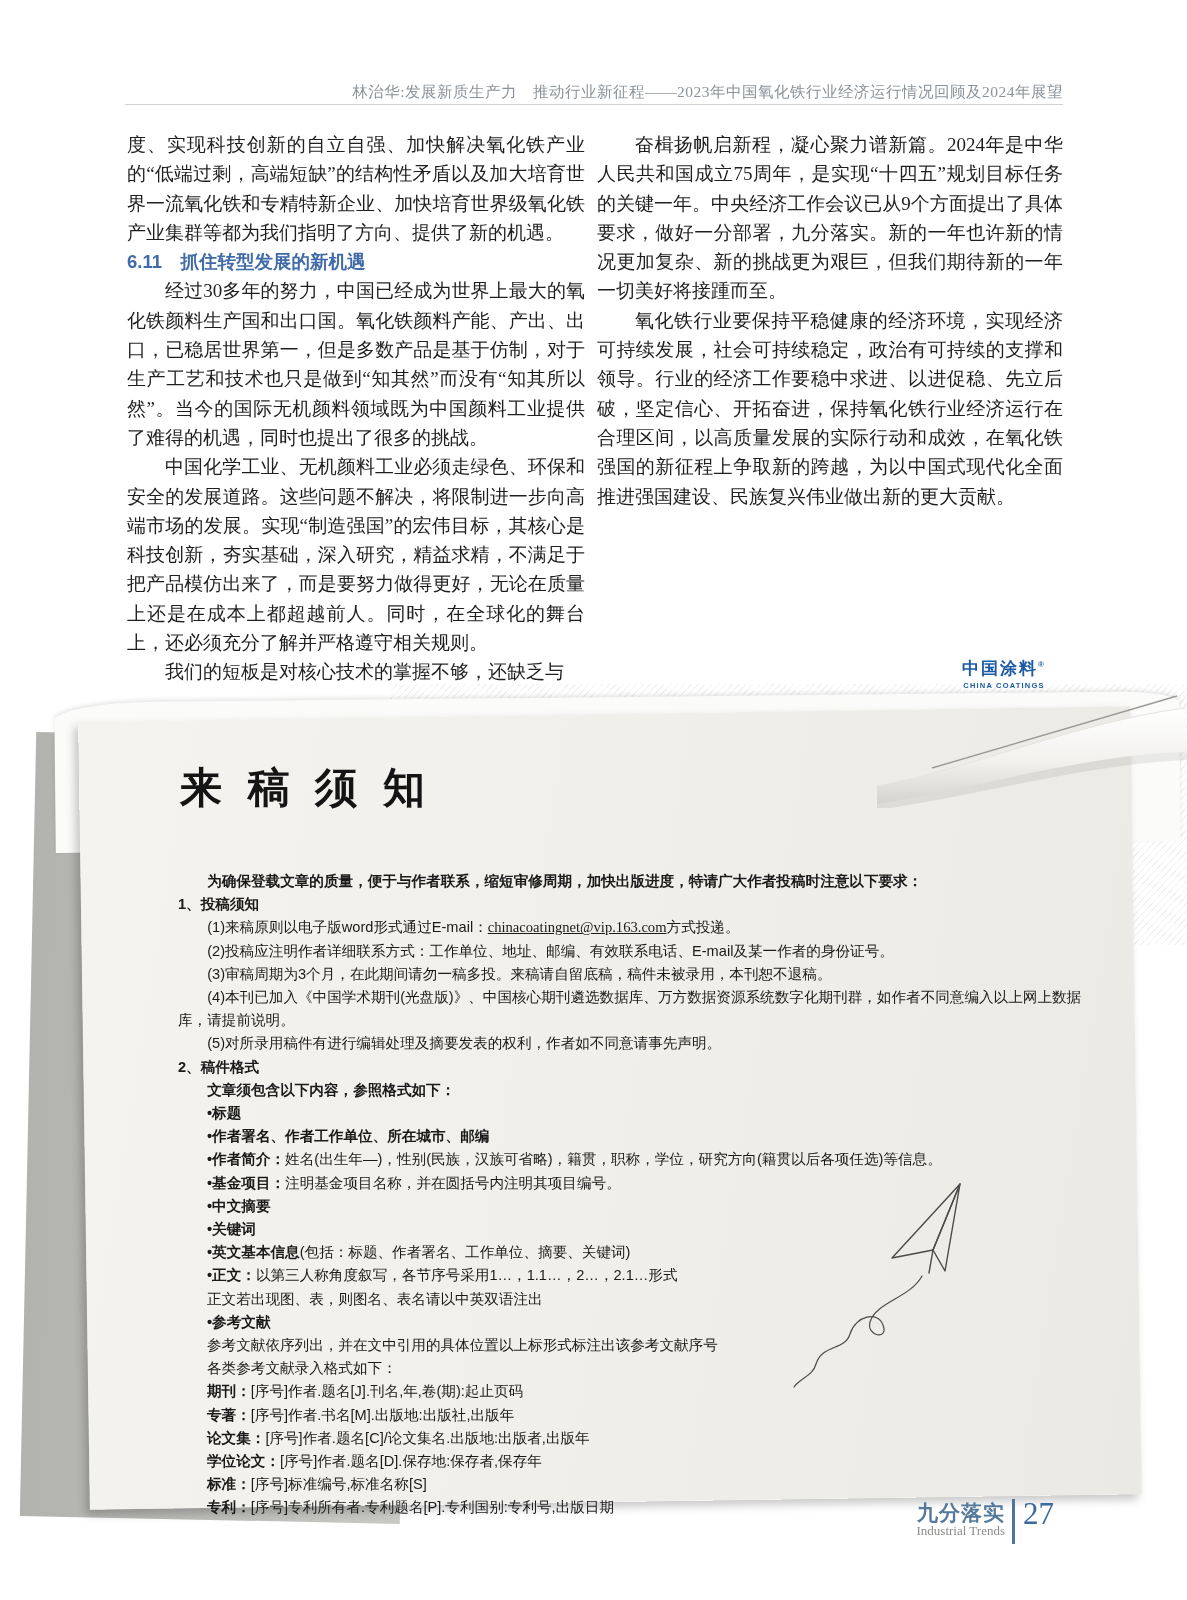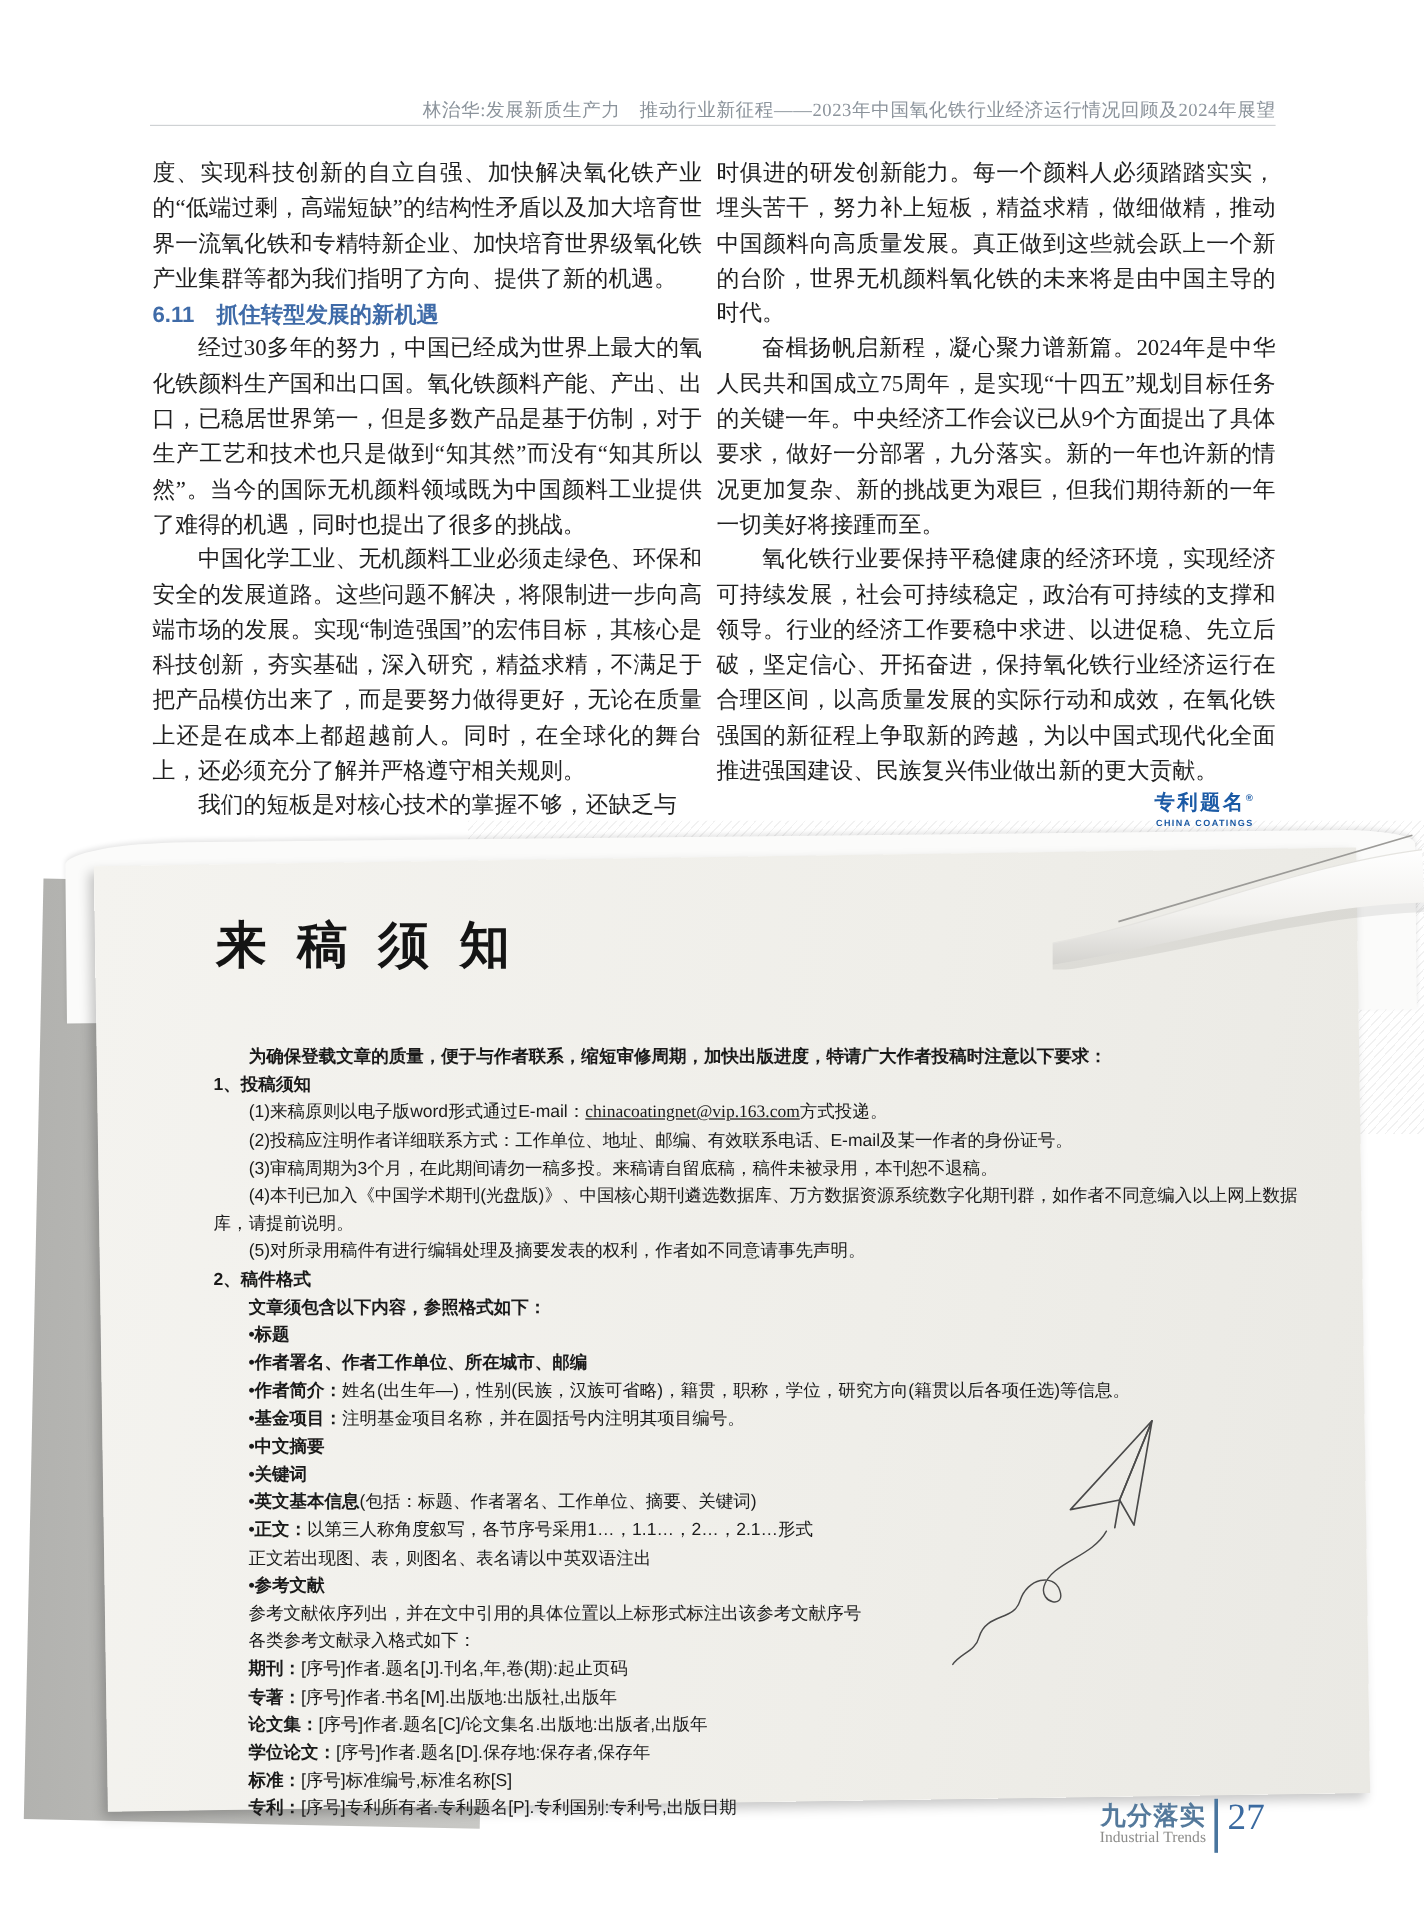--- a/index.html
+++ b/index.html
@@ -108,28 +108,27 @@
 
   <div class="article">
     <div class="col-l">
       <p>度、实现科技创新的自立自强、加快解决氧化铁产业的“低端过剩，高端短缺”的结构性矛盾以及加大培育世界一流氧化铁和专精特新企业、加快培育世界级氧化铁产业集群等都为我们指明了方向、提供了新的机遇。</p>
       <p class="sec-head">6.11　抓住转型发展的新机遇</p>
       <p class="ind">经过30多年的努力，中国已经成为世界上最大的氧化铁颜料生产国和出口国。氧化铁颜料产能、产出、出口，已稳居世界第一，但是多数产品是基于仿制，对于生产工艺和技术也只是做到“知其然”而没有“知其所以然”。当今的国际无机颜料领域既为中国颜料工业提供了难得的机遇，同时也提出了很多的挑战。</p>
       <p class="ind">中国化学工业、无机颜料工业必须走绿色、环保和安全的发展道路。这些问题不解决，将限制进一步向高端市场的发展。实现“制造强国”的宏伟目标，其核心是科技创新，夯实基础，深入研究，精益求精，不满足于把产品模仿出来了，而是要努力做得更好，无论在质量上还是在成本上都超越前人。同时，在全球化的舞台上，还必须充分了解并严格遵守相关规则。</p>
       <p class="ind">我们的短板是对核心技术的掌握不够，还缺乏与</p>
     </div>
     <div class="col-r">
-      <p>时俱进的研发创新能力。每一个颜料人必须踏踏实实，埋头苦干，努力补上短板，精益求精，做细做精，推动中国颜料向高质量发展。真正做到这些就会跃上一个新的台阶，世界无机颜料氧化铁的未来将是由中国主导的时代。</p>
       <p class="ind">奋楫扬帆启新程，凝心聚力谱新篇。2024年是中华人民共和国成立75周年，是实现“十四五”规划目标任务的关键一年。中央经济工作会议已从9个方面提出了具体要求，做好一分部署，九分落实。新的一年也许新的情况更加复杂、新的挑战更为艰巨，但我们期待新的一年一切美好将接踵而至。</p>
       <p class="ind">氧化铁行业要保持平稳健康的经济环境，实现经济可持续发展，社会可持续稳定，政治有可持续的支撑和领导。行业的经济工作要稳中求进、以进促稳、先立后破，坚定信心、开拓奋进，保持氧化铁行业经济运行在合理区间，以高质量发展的实际行动和成效，在氧化铁强国的新征程上争取新的跨越，为以中国式现代化全面推进强国建设、民族复兴伟业做出新的更大贡献。</p>
     </div>
   </div>
 
   <div class="cc-logo">
-    <div class="cn"><span>专利题名</span><span class="reg">®</span></div>
+    <div class="cn"><span>中国涂料</span><span class="reg">®</span></div>
     <div class="en">CHINA COATINGS</div>
   </div>
 
   <div class="hatch1"></div>
   <div class="hatch2"></div>
   <div class="sheet-gray"></div>
   <div class="sheet-white-back"></div>
   <div class="sheet-main"></div>
 
   <svg class="curl-svg" width="310" height="118" viewBox="0 0 310 118">

